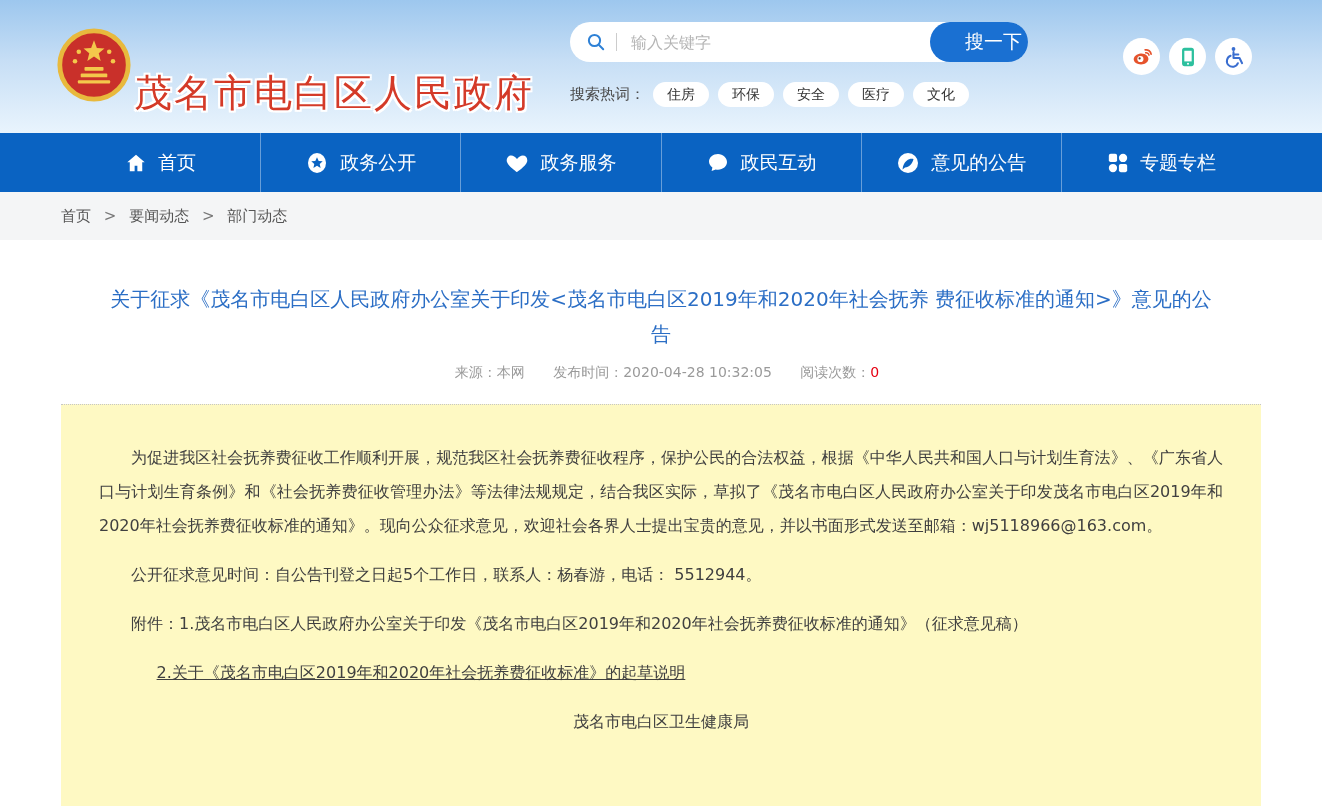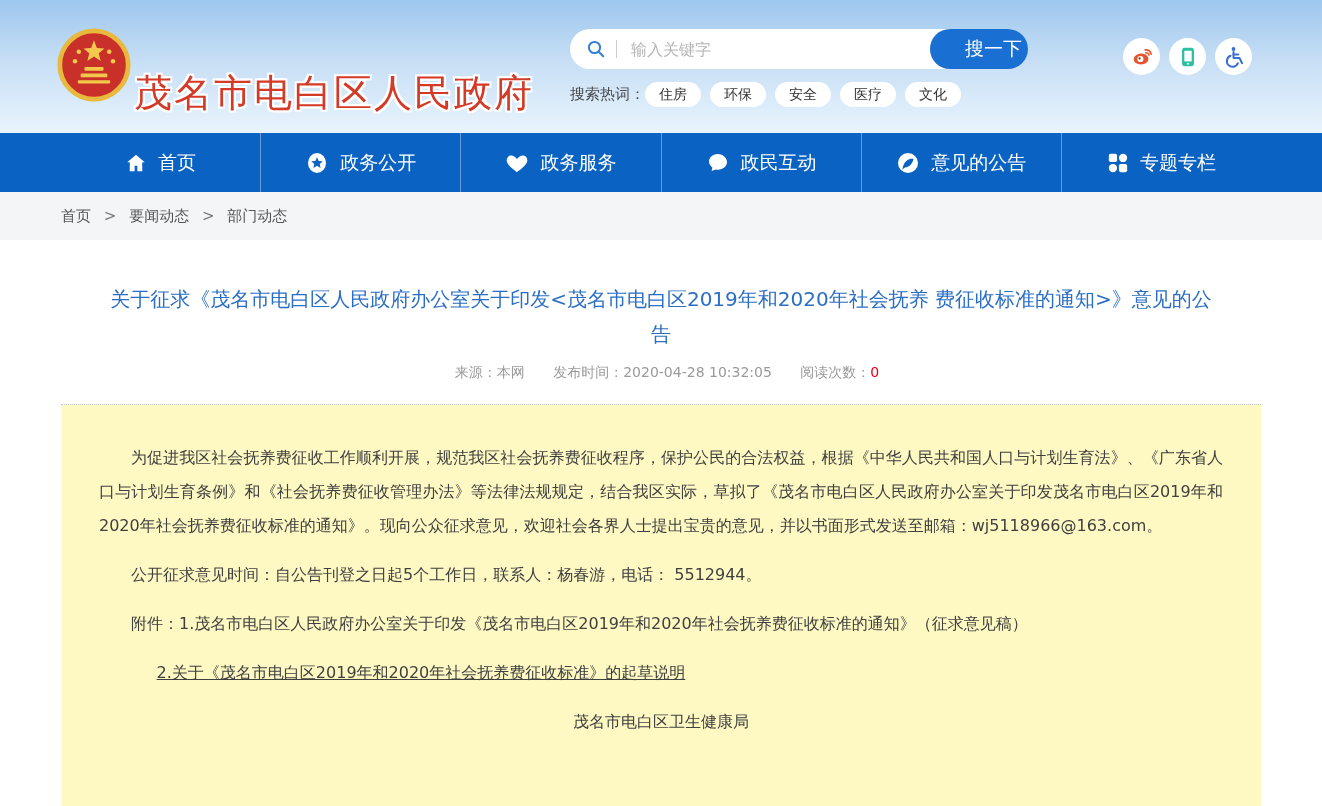--- a/index.html
+++ b/index.html
@@ -16,42 +16,42 @@
   }
   .logo { position:absolute; left:56px; top:27px; width:76px; height:76px; }
   .site-title {
     position:absolute; left:134px; top:40px;
     font-size:38px; font-weight:normal; color:#d43a28; letter-spacing:2px;
     text-shadow:2px 2px 0 #fff,-2px -2px 0 #fff,2px -2px 0 #fff,-2px 2px 0 #fff,
                 0 2px 0 #fff,0 -2px 0 #fff,2px 0 0 #fff,-2px 0 0 #fff;
     white-space:nowrap;
     margin-top:28px;
   }
-  .search-wrap { position:absolute; left:570px; top:29px; width:458px; height:44px; }
+  .search-wrap { position:absolute; left:570px; top:22px; width:458px; height:44px; }
   .search-pill {
     position:absolute; left:0; top:0; width:100%; height:40px;
     background:#fff; border-radius:20px;
     display:flex; align-items:center; padding:0 110px 0 16px;
   }
   .search-divider { width:1px; height:18px; background:#ccc; margin:0 12px 0 10px; }
   .search-input {
     flex:1; border:none; outline:none; font-size:16px; color:#333;
     font-family:inherit; background:transparent; height:100%;
   }
   .search-input::placeholder { color:#b5b5b5; }
   .search-btn {
     position:absolute; right:0; top:0; width:98px; height:40px;
     border:none; border-radius:20px; background:#1a70d2; color:#fff;
     font-size:19px; font-family:inherit; cursor:pointer;text-align:right;
   }
   .hotwords {
     position:absolute; left:570px; top:82px;
     display:flex; align-items:center; font-size:15px; color:#4a4a4a;
   }
-  .hot-label { }
+  .hot-label { margin-right:8px; }
   .hot-tag {
     background:#fff; border-radius:13px; padding:3px 14px; margin-right:9px;
     font-size:14px; color:#333; cursor:pointer; line-height:19px;
   }
   .quick-icons { position:absolute; right:70px; top:38px; display:flex; gap:9px; }
   .qi {
     width:37px; height:37px; border-radius:50%; background:#fff;
     display:flex; align-items:center; justify-content:center; cursor:pointer;
   }
   

